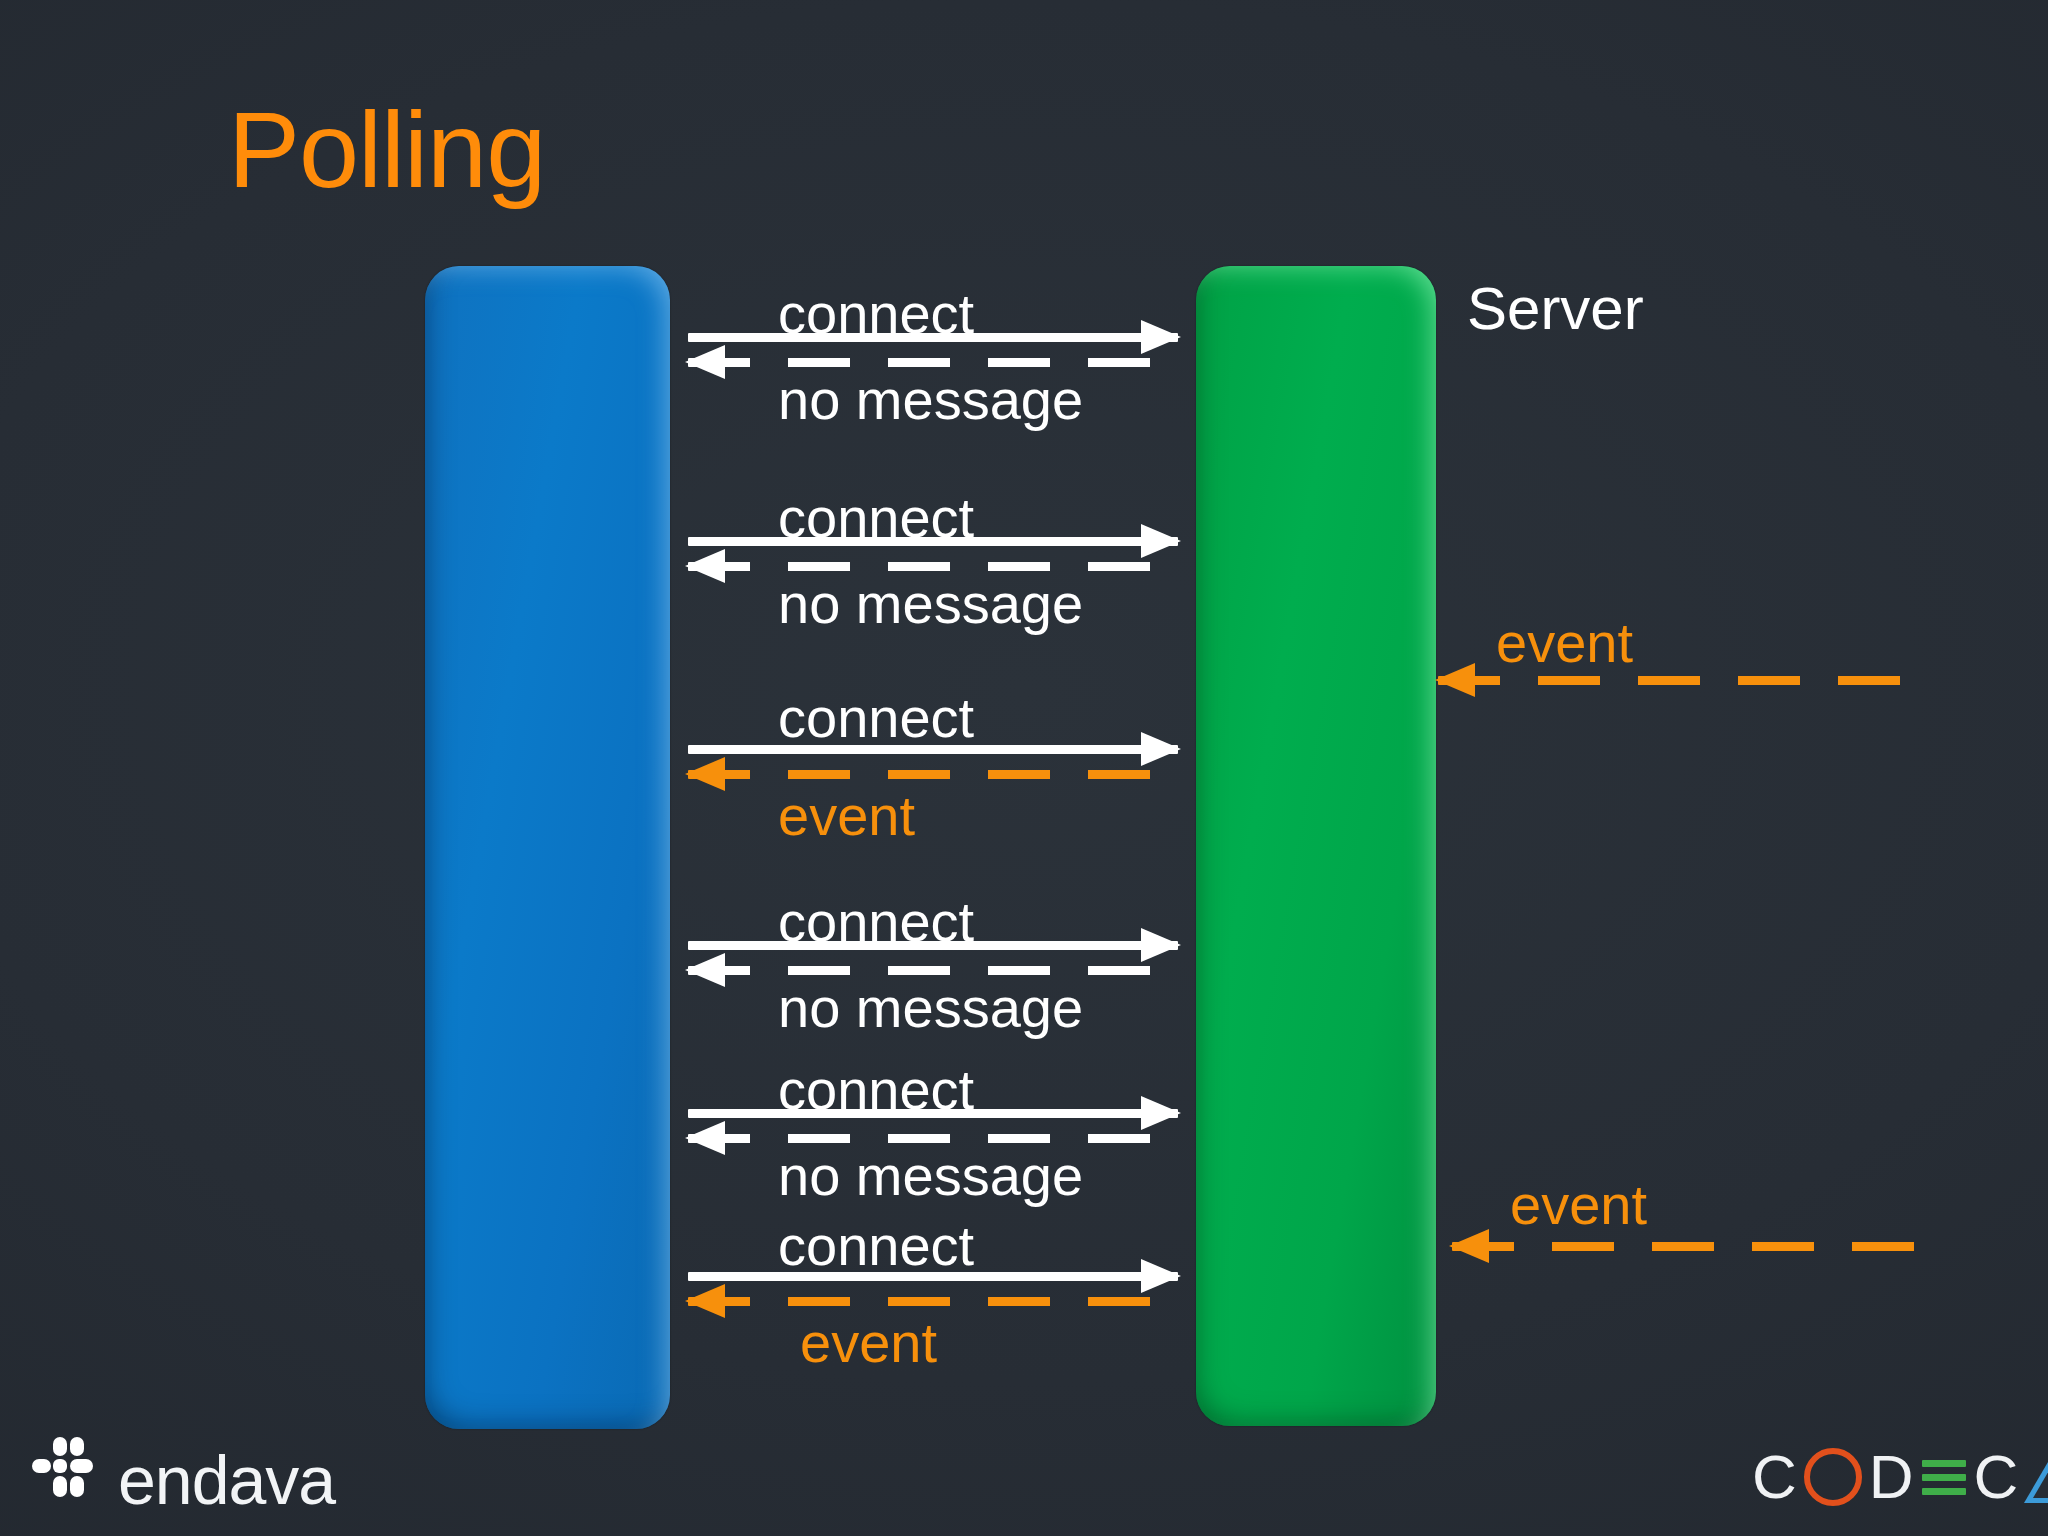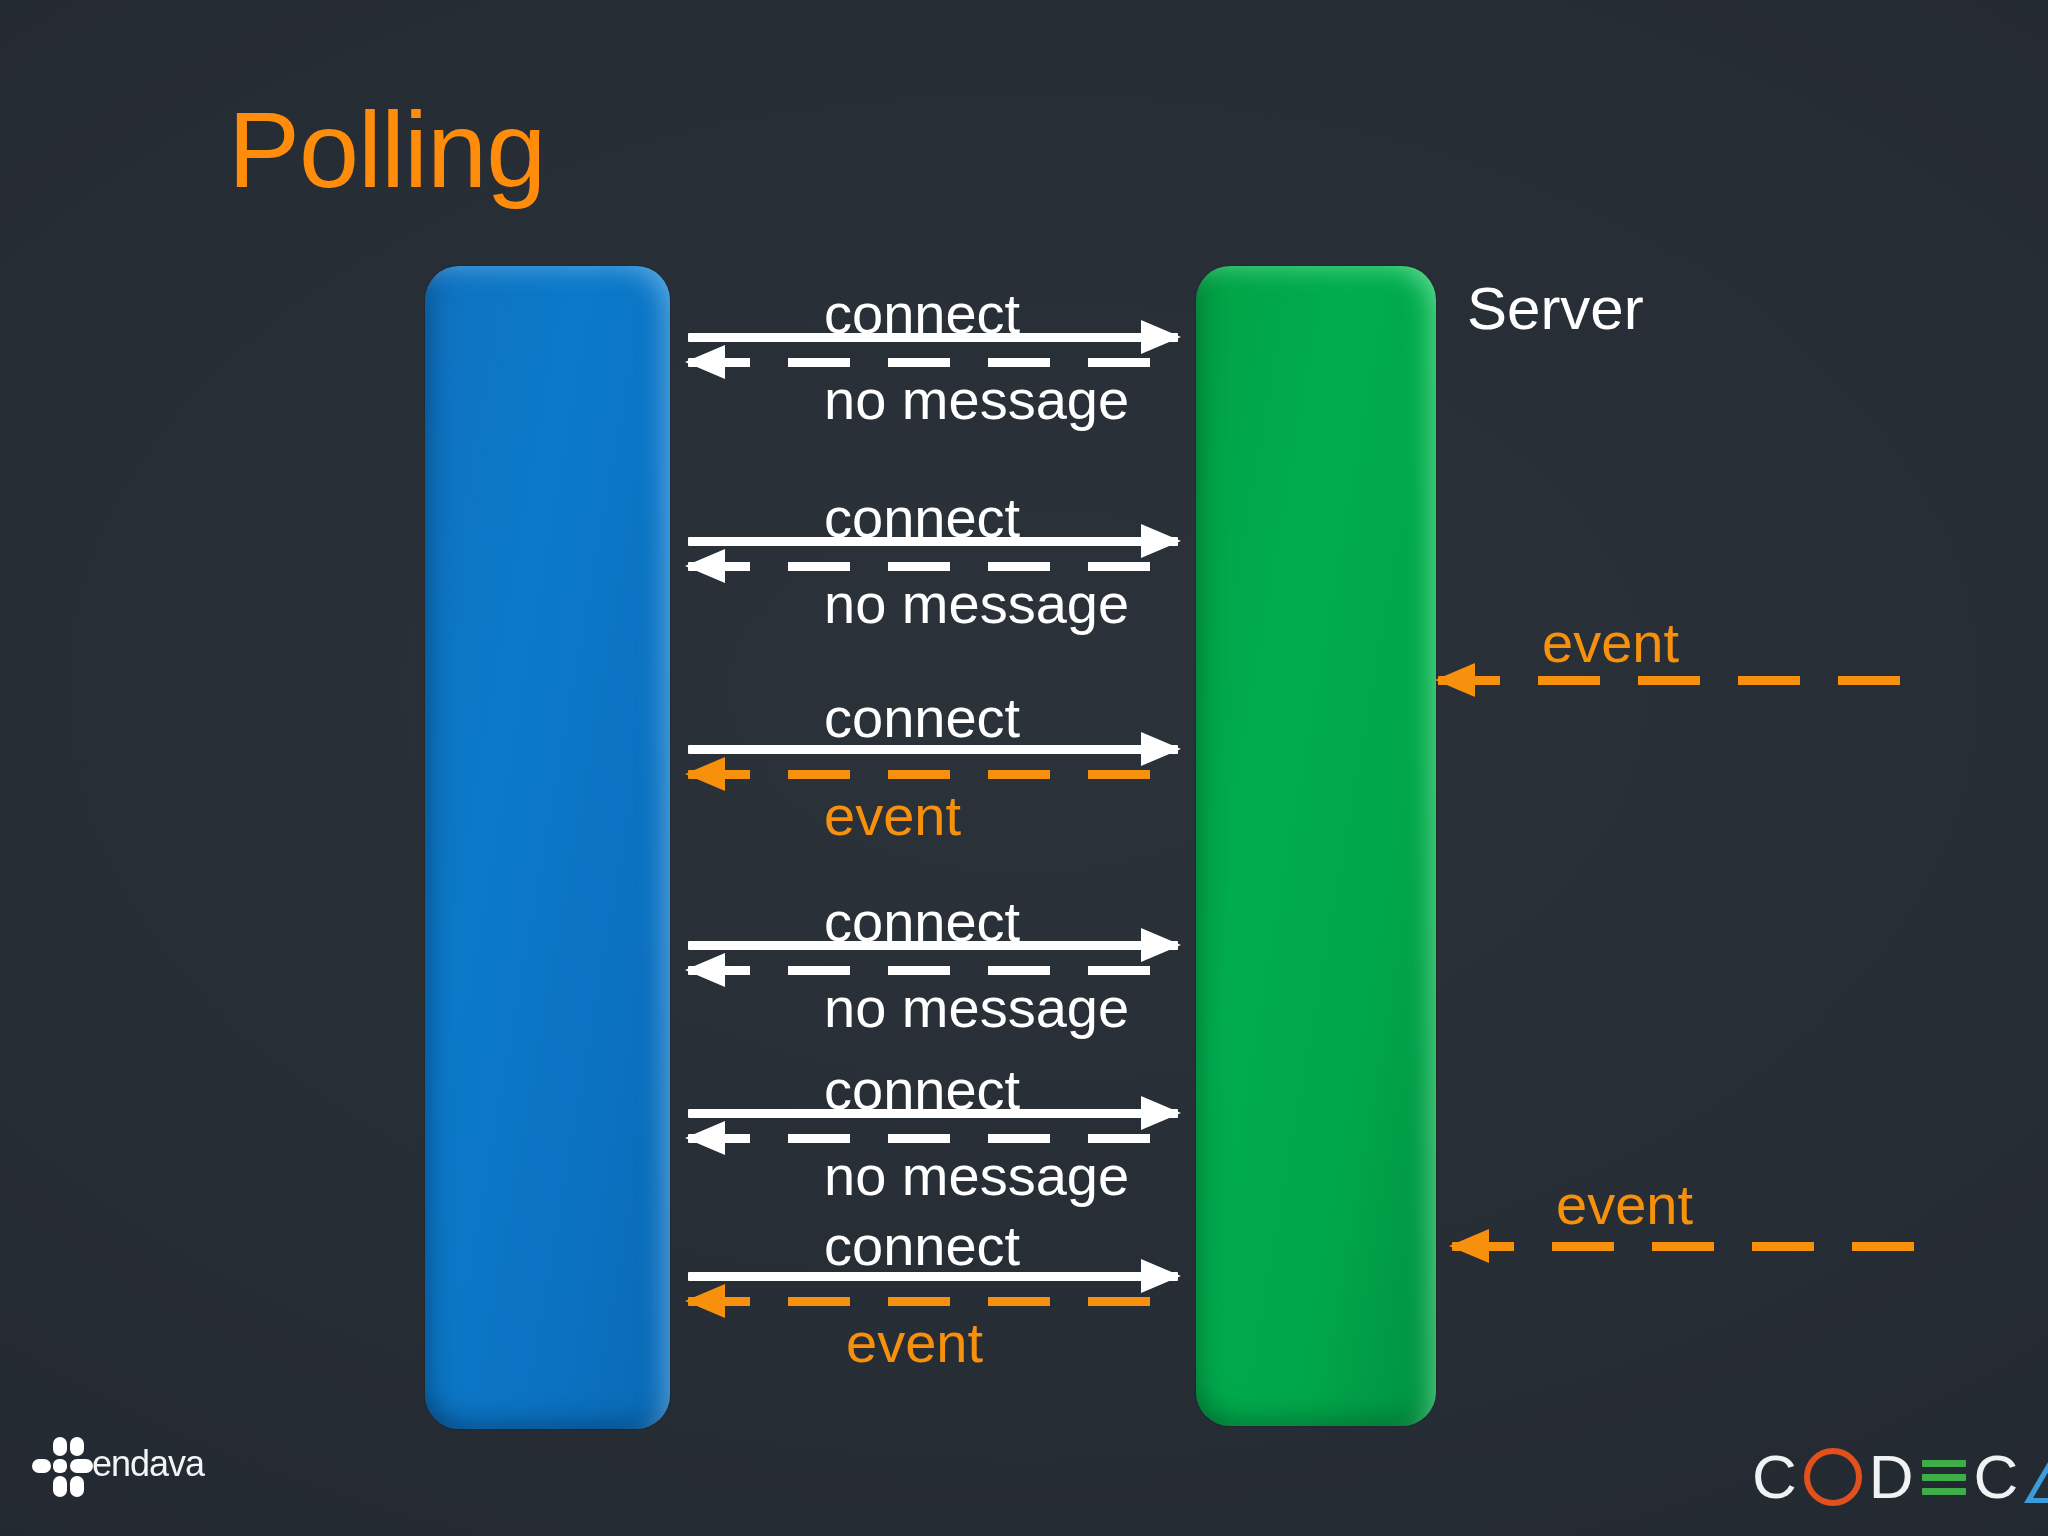--- a/index.html
+++ b/index.html
@@ -101,43 +101,42 @@
   }
   .arrow.white { color: #ffffff; }
   .arrow.orange { color: #f7900c; }
 
   
   .msg {
     position: absolute;
     font-size: 56px;
     line-height: 1;
     white-space: nowrap;
-    margin-left: 46px;
   }
   .msg.white  { color: #ffffff; }
   .msg.orange { color: #f7900c; }
 
   
   #endava-logo {
     position: absolute;
     left: 30px;
     top: 1432px;
     width: 250px;
     height: 80px;
   }
   #endava-logo .mark {
     position: absolute;
     left: 0; top: 4px;
     width: 66px; height: 64px;
   }
   #endava-logo .word {
     position: absolute;
-    left: 62px;
+    left: 88px;
     top: 14px;
-    font-size: 36px;
+    font-size: 68px;
     line-height: 1;
     color: #f2f4f6;
     letter-spacing: -1px;
   }
 
   
   #codecamp-logo {
     position: absolute;
     left: 1752px;
     top: 1442px;

